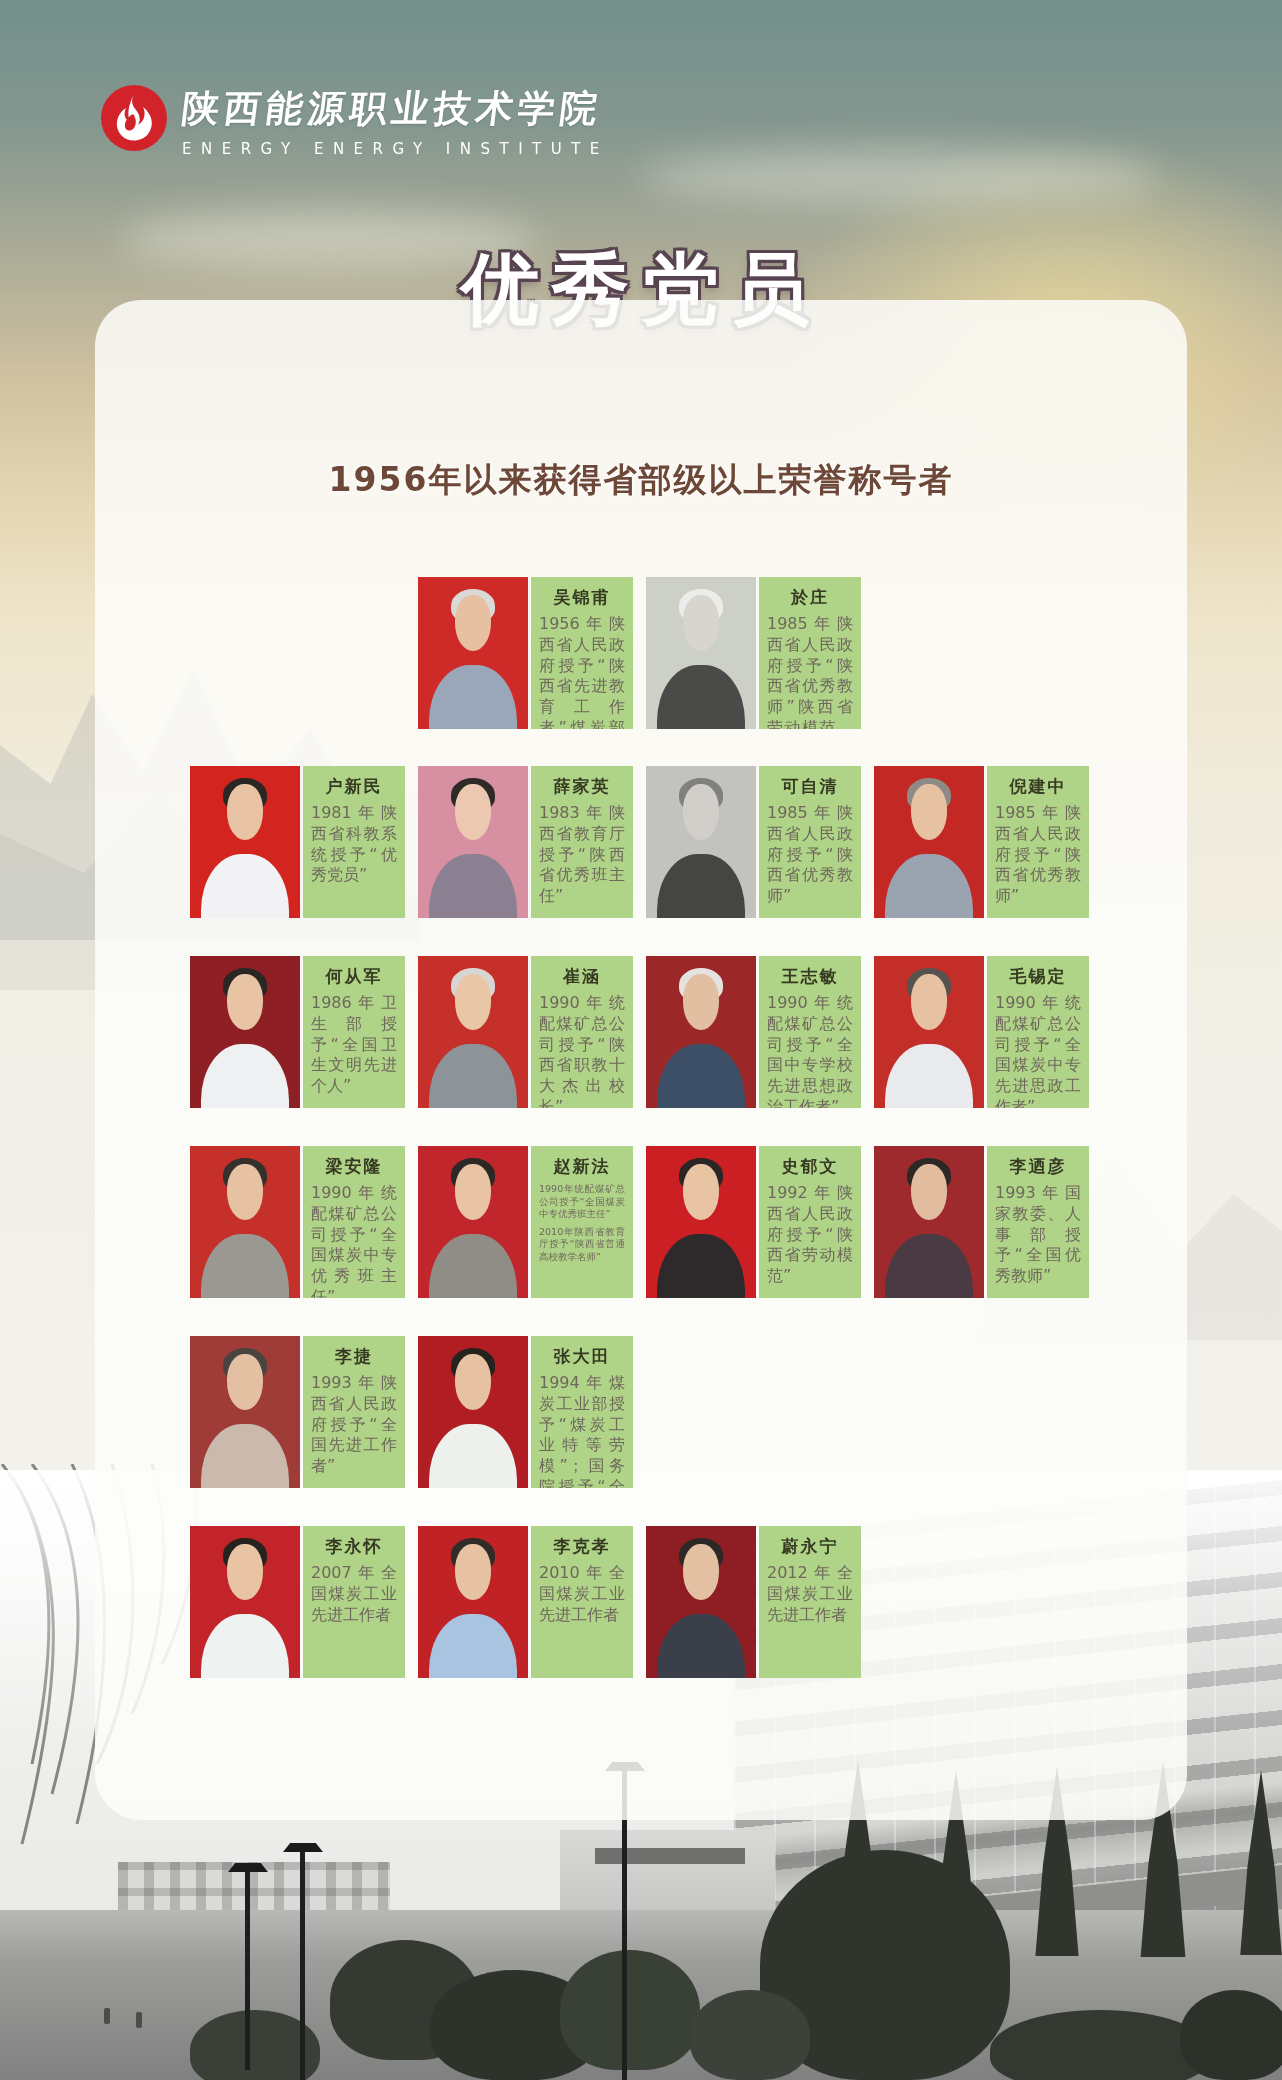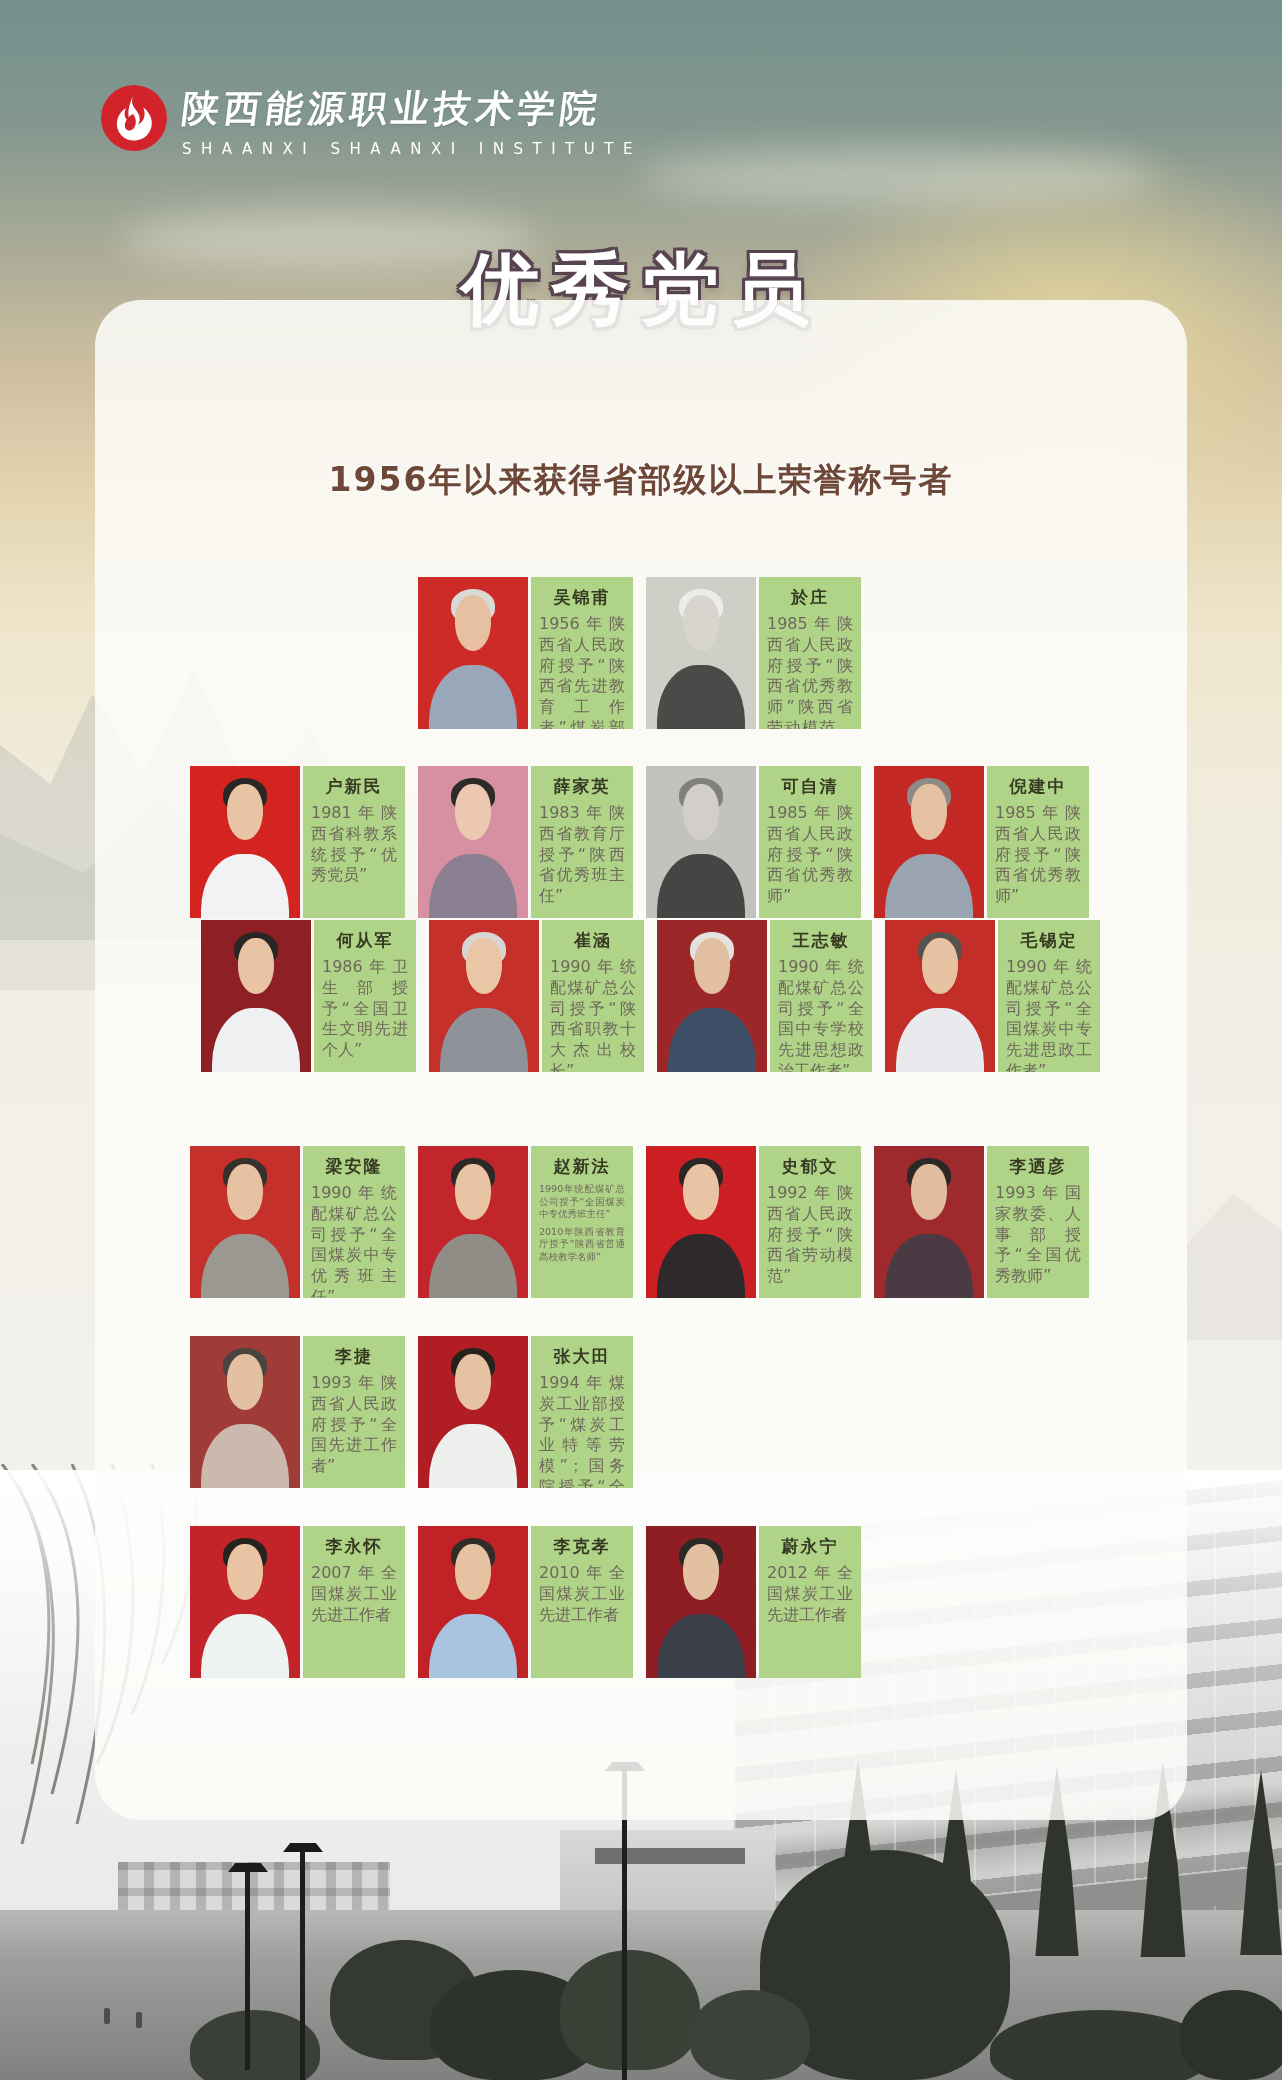--- a/index.html
+++ b/index.html
@@ -75,21 +75,21 @@
 
   
   .card{position:absolute;left:95px;top:300px;width:1092px;height:1520px;
     background:rgba(253,253,250,.85);border-radius:46px;}
   .section-heading{position:absolute;left:0;top:158px;width:100%;text-align:center;
     font-size:33px;font-weight:bold;color:#6d4737;letter-spacing:2px;
     text-shadow:0 0 3px rgba(255,255,255,.95),0 0 8px rgba(255,255,255,.8);}
 
   .row{position:absolute;display:flex;gap:13px;left:95px;}
   .row.r1{left:323px;top:277px;}
-  .row.r2{top:466px;} .row.r3{top:620px;margin-left:11px;} .row.r4{top:846px;}
+  .row.r2{top:466px;} .row.r3{top:656px;} .row.r4{top:846px;}
   .row.r5{top:1036px;} .row.r6{top:1226px;}
 
   .cell{display:flex;width:215px;height:152px;gap:3px;}
   .photo{position:relative;width:110px;height:152px;overflow:hidden;flex:none;background:#c23028;}
   .ph-hair{position:absolute;left:30%;top:8%;width:40%;height:22%;border-radius:50% 50% 42% 42%;}
   .ph-head{position:absolute;left:33.5%;top:12%;width:33%;height:37%;border-radius:46% 46% 50% 50%;}
   .ph-body{position:absolute;left:10%;top:58%;width:80%;height:50%;border-radius:46% 46% 0 0/74% 74% 0 0;}
   .panel{flex:1;background:#b0d487;padding:9px 8px 6px;box-sizing:border-box;overflow:hidden;}
   .pname{font-size:17px;font-weight:bold;color:#363a22;text-align:center;letter-spacing:2px;margin-bottom:5px;}
   .pdesc{font-size:16px;line-height:1.3;color:#6e675c;margin:0 0 5px;text-align:justify;}
@@ -158,21 +158,21 @@
 </div>
 
 <div class="brand">
   <svg width="68" height="68" viewBox="0 0 68 68">
     <circle cx="34" cy="34" r="33" fill="#d2232a"></circle>
     <path fill="#ffffff" d="M34,10 C30,18 33,22 36,26 C40,31 41,36 38,41 C45,37 46,29 43,23 C52,30 55,41 48,50 C42,58 28,59 21,51 C14,43 16,30 26,24 C23,31 25,36 30,37 C27,31 28,22 34,10 Z"></path>
     <path fill="#d2232a" d="M33,30 C36,34 37,39 34,44 C30,48 26,47 25,43 C24,39 27,33 33,30 Z"></path>
   </svg>
   <div class="brand-text">
     <div class="brand-cn">陕西能源职业技术学院</div>
-    <div class="brand-en">SHAANXI  SHAANXI  INSTITUTE</div>
+    <div class="brand-en">ENERGY  ENERGY  INSTITUTE</div>
   </div>
 </div>
 
 <div class="page-title">优秀党员</div>
 
 <div class="card">
   <div class="section-heading">1956年以来获得省部级以上荣誉称号者</div>
   <div class="row r1">
   <div class="cell">
     <div class="photo" style="background: rgb(206, 43, 40);">

